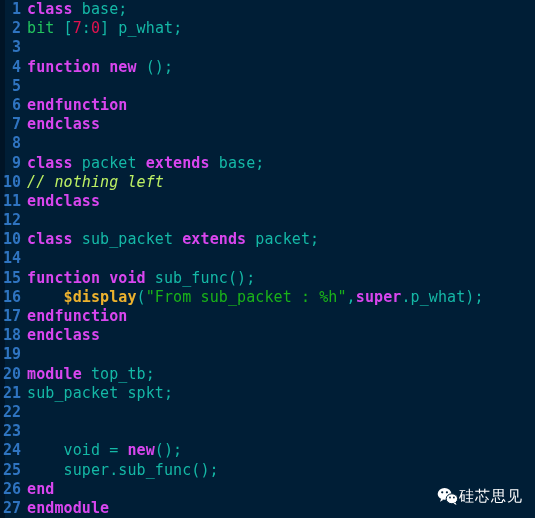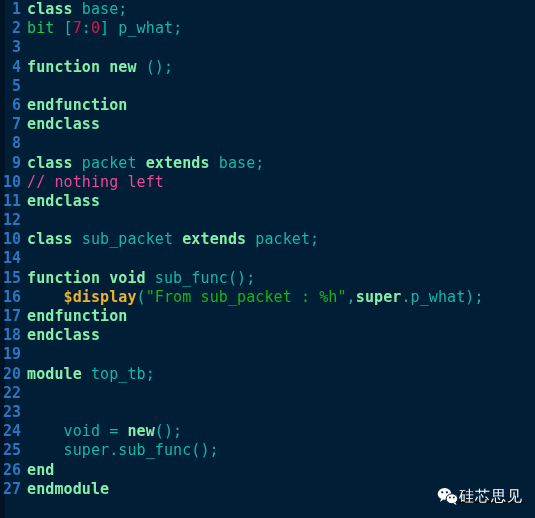--- a/index.html
+++ b/index.html
@@ -51,37 +51,36 @@
     user-select: none;
   }
   .lc {
     font-size: 15px;
     color: #d6dce6;
     padding-left: 4px;
     white-space: pre;
     letter-spacing: 0.1px;
   }
   
-  .kw   { color: #86efac; font-weight: bold; }   
+  .kw   { color: #d946ef; font-weight: bold; }   
   .type { color: #22c55e; }                      
   .num  { color: #e0134f; }                      
   .str  { color: #19b319; }                      
-  .cmt  { color: #ec4899; }  
+  .cmt  { color: #bef264; font-style: italic; }  
   .sys  { color: #ecb22e; font-weight: bold; text-align: right; }   
   .id   { color: #14b8a6; }                      
 
   
   .watermark {
     position: absolute;
     right: 12px;
     bottom: 12px;
     display: flex;
     align-items: center;
     user-select: none;
-    text-decoration: underline;
   }
   .wechat-icon {
     display: block;
     width: 22px;
     height: 19px;
   }
   .watermark-text {
     color: #ffffff;
     font-family: "DejaVu Sans", "Liberation Sans", sans-serif;
     font-size: 15px;
@@ -109,20 +108,21 @@
       <div class="code-line"><span class="ln">11</span><span class="lc"><span class="kw">endclass</span></span></div>
       <div class="code-line"><span class="ln">12</span><span class="lc"></span></div>
       <div class="code-line"><span class="ln">10</span><span class="lc"><span class="kw">class</span><span class="id"> sub_packet </span><span class="kw">extends</span><span class="id"> packet;</span></span></div>
       <div class="code-line"><span class="ln">14</span><span class="lc"></span></div>
       <div class="code-line"><span class="ln">15</span><span class="lc"><span class="kw">function</span><span class="id"> </span><span class="kw">void</span><span class="id"> sub_func();</span></span></div>
       <div class="code-line"><span class="ln">16</span><span class="lc"><span class="id">    </span><span class="sys">$display</span><span class="id">(</span><span class="str">"From sub_packet : %h"</span><span class="id">,</span><span class="kw">super</span><span class="id">.p_what);</span></span></div>
       <div class="code-line"><span class="ln">17</span><span class="lc"><span class="kw">endfunction</span></span></div>
       <div class="code-line"><span class="ln">18</span><span class="lc"><span class="kw">endclass</span></span></div>
       <div class="code-line"><span class="ln">19</span><span class="lc"></span></div>
       <div class="code-line"><span class="ln">20</span><span class="lc"><span class="kw">module</span><span class="id"> top_tb;</span></span></div>
+      <div class="code-line"><span class="ln">21</span><span class="lc"><span class="id">sub_packet spkt;</span></span></div>
       <div class="code-line"><span class="ln">22</span><span class="lc"></span></div>
       <div class="code-line"><span class="ln">23</span></div>
       <div class="code-line"><span class="ln">24</span><span class="lc"><span class="id">    void = </span><span class="kw">new</span><span class="id">();</span></span></div>
       <div class="code-line"><span class="ln">25</span><span class="lc"><span class="id">    super.sub_func();</span></span></div>
       <div class="code-line"><span class="ln">26</span><span class="lc"><span class="kw">end</span></span></div>
       <div class="code-line"><span class="ln">27</span><span class="lc"><span class="kw">endmodule</span></span></div>
     </div>
 
   <div class="watermark">
     <span class="wechat-icon">

